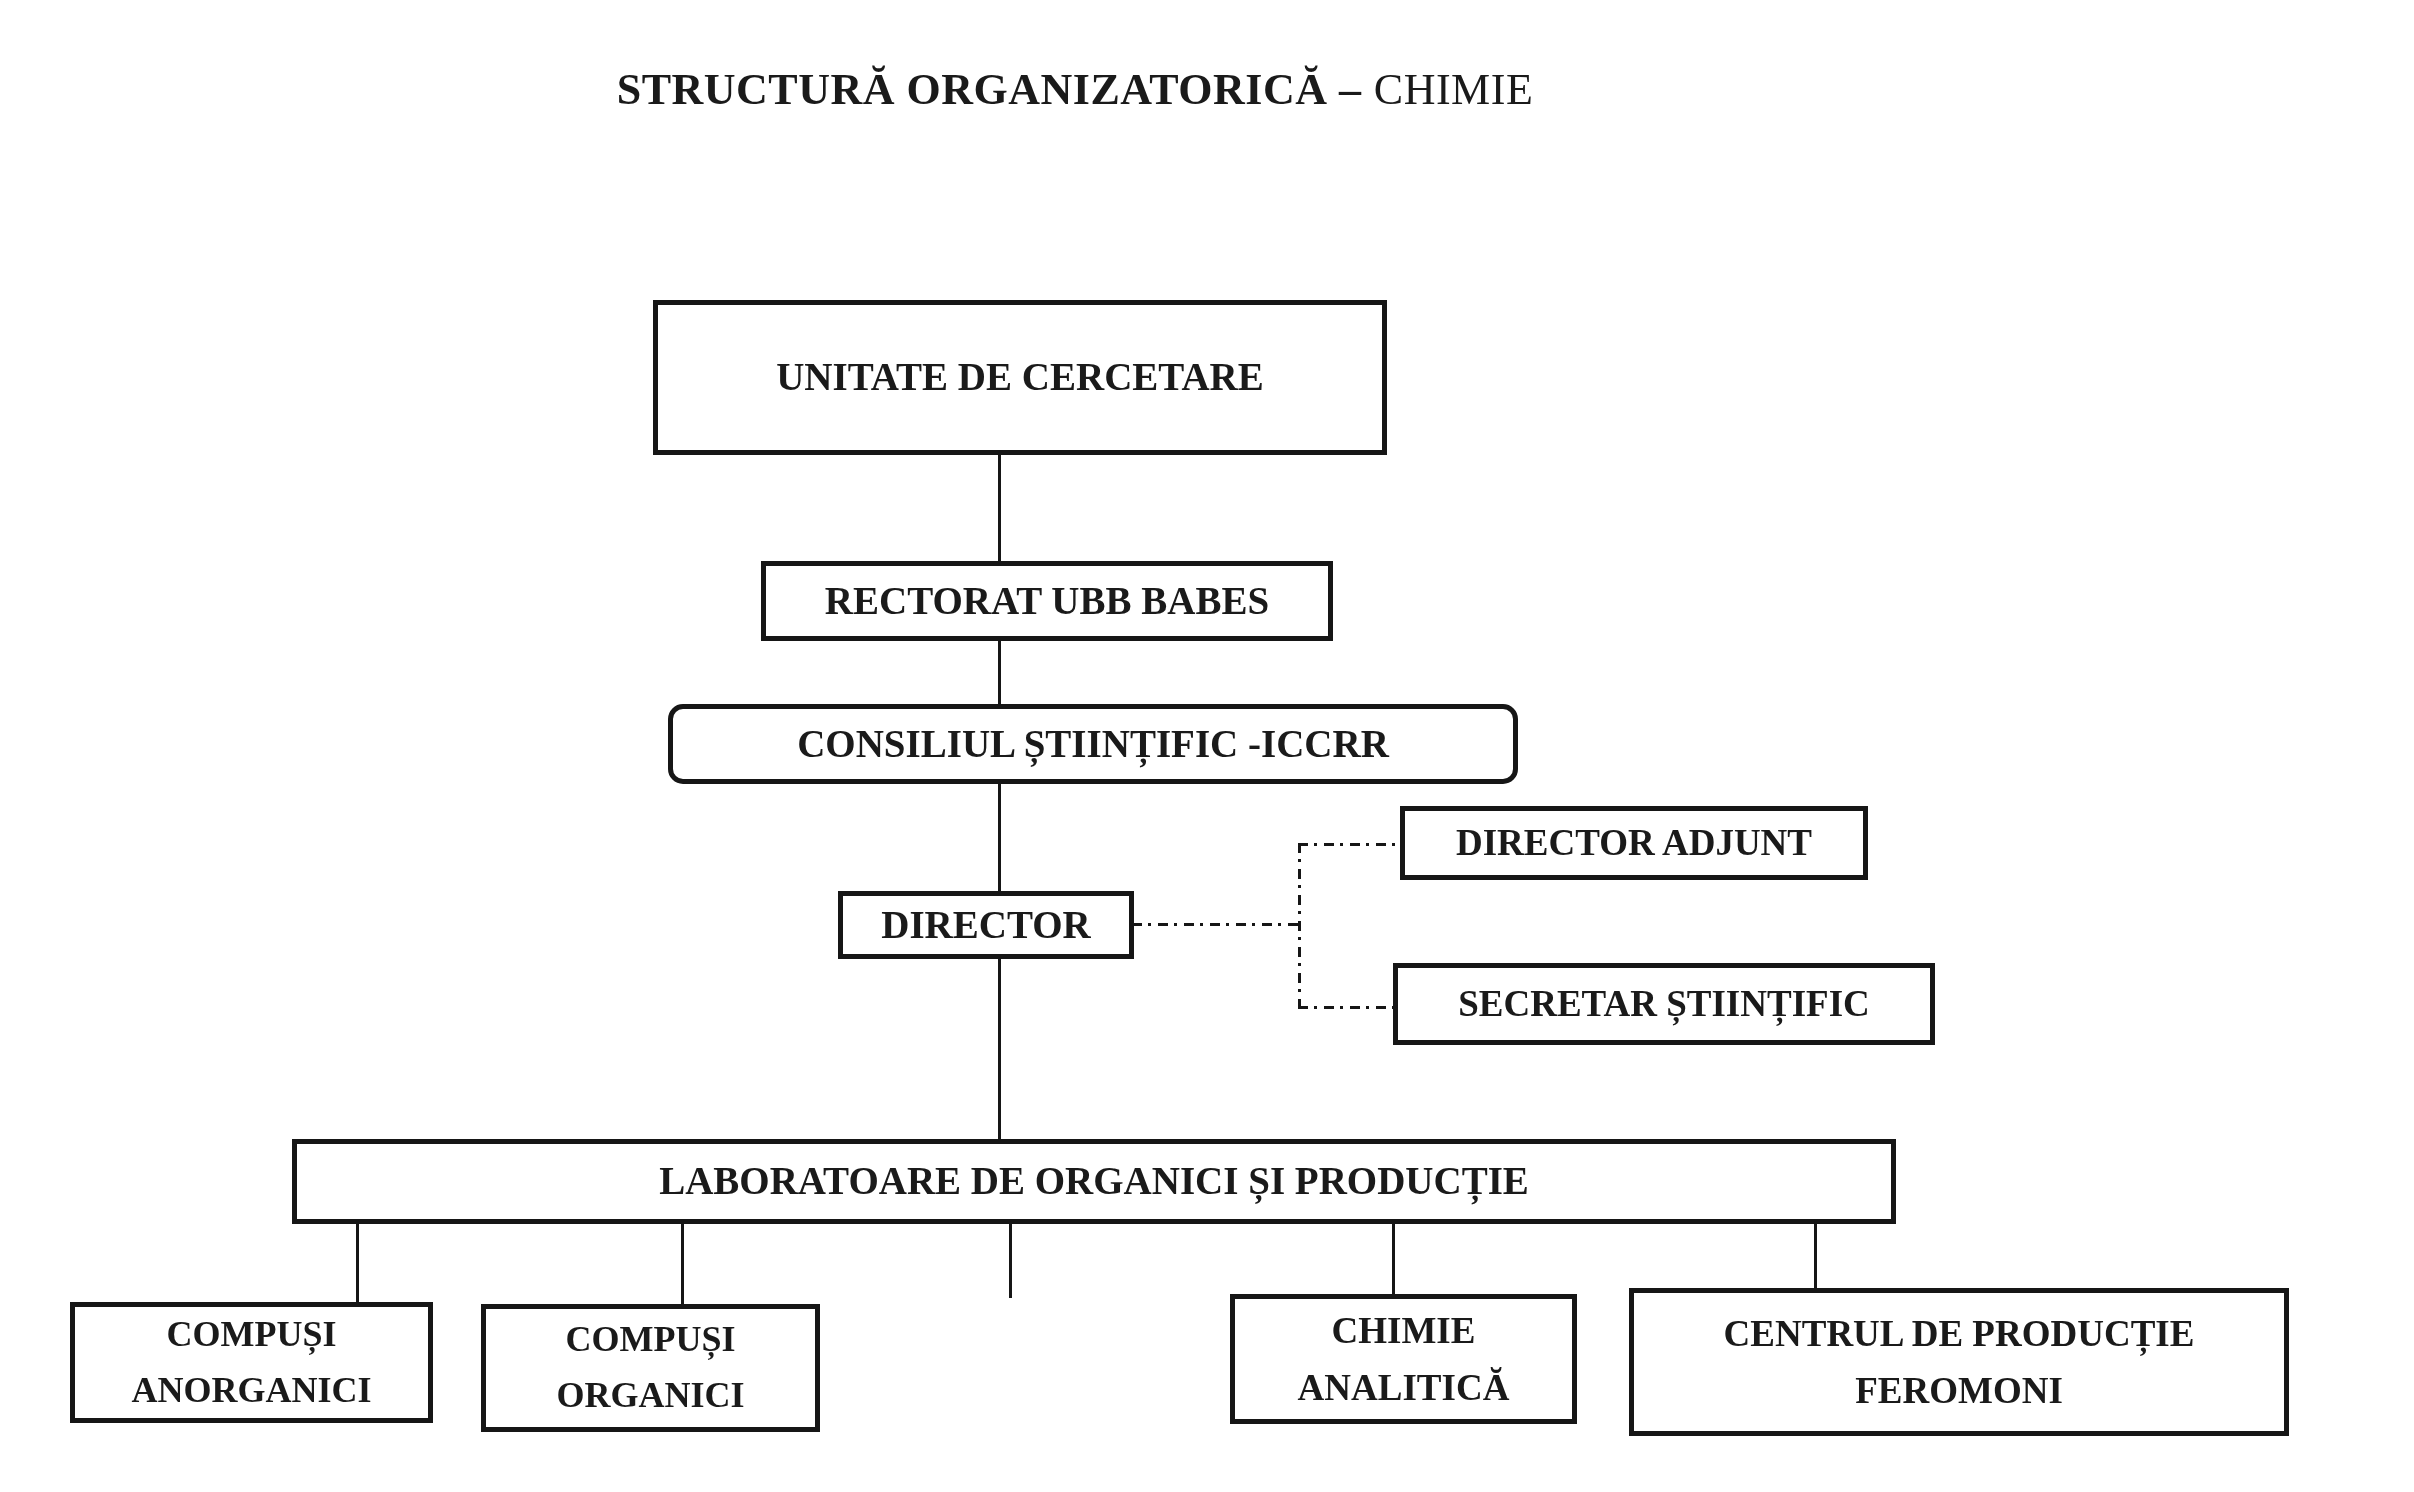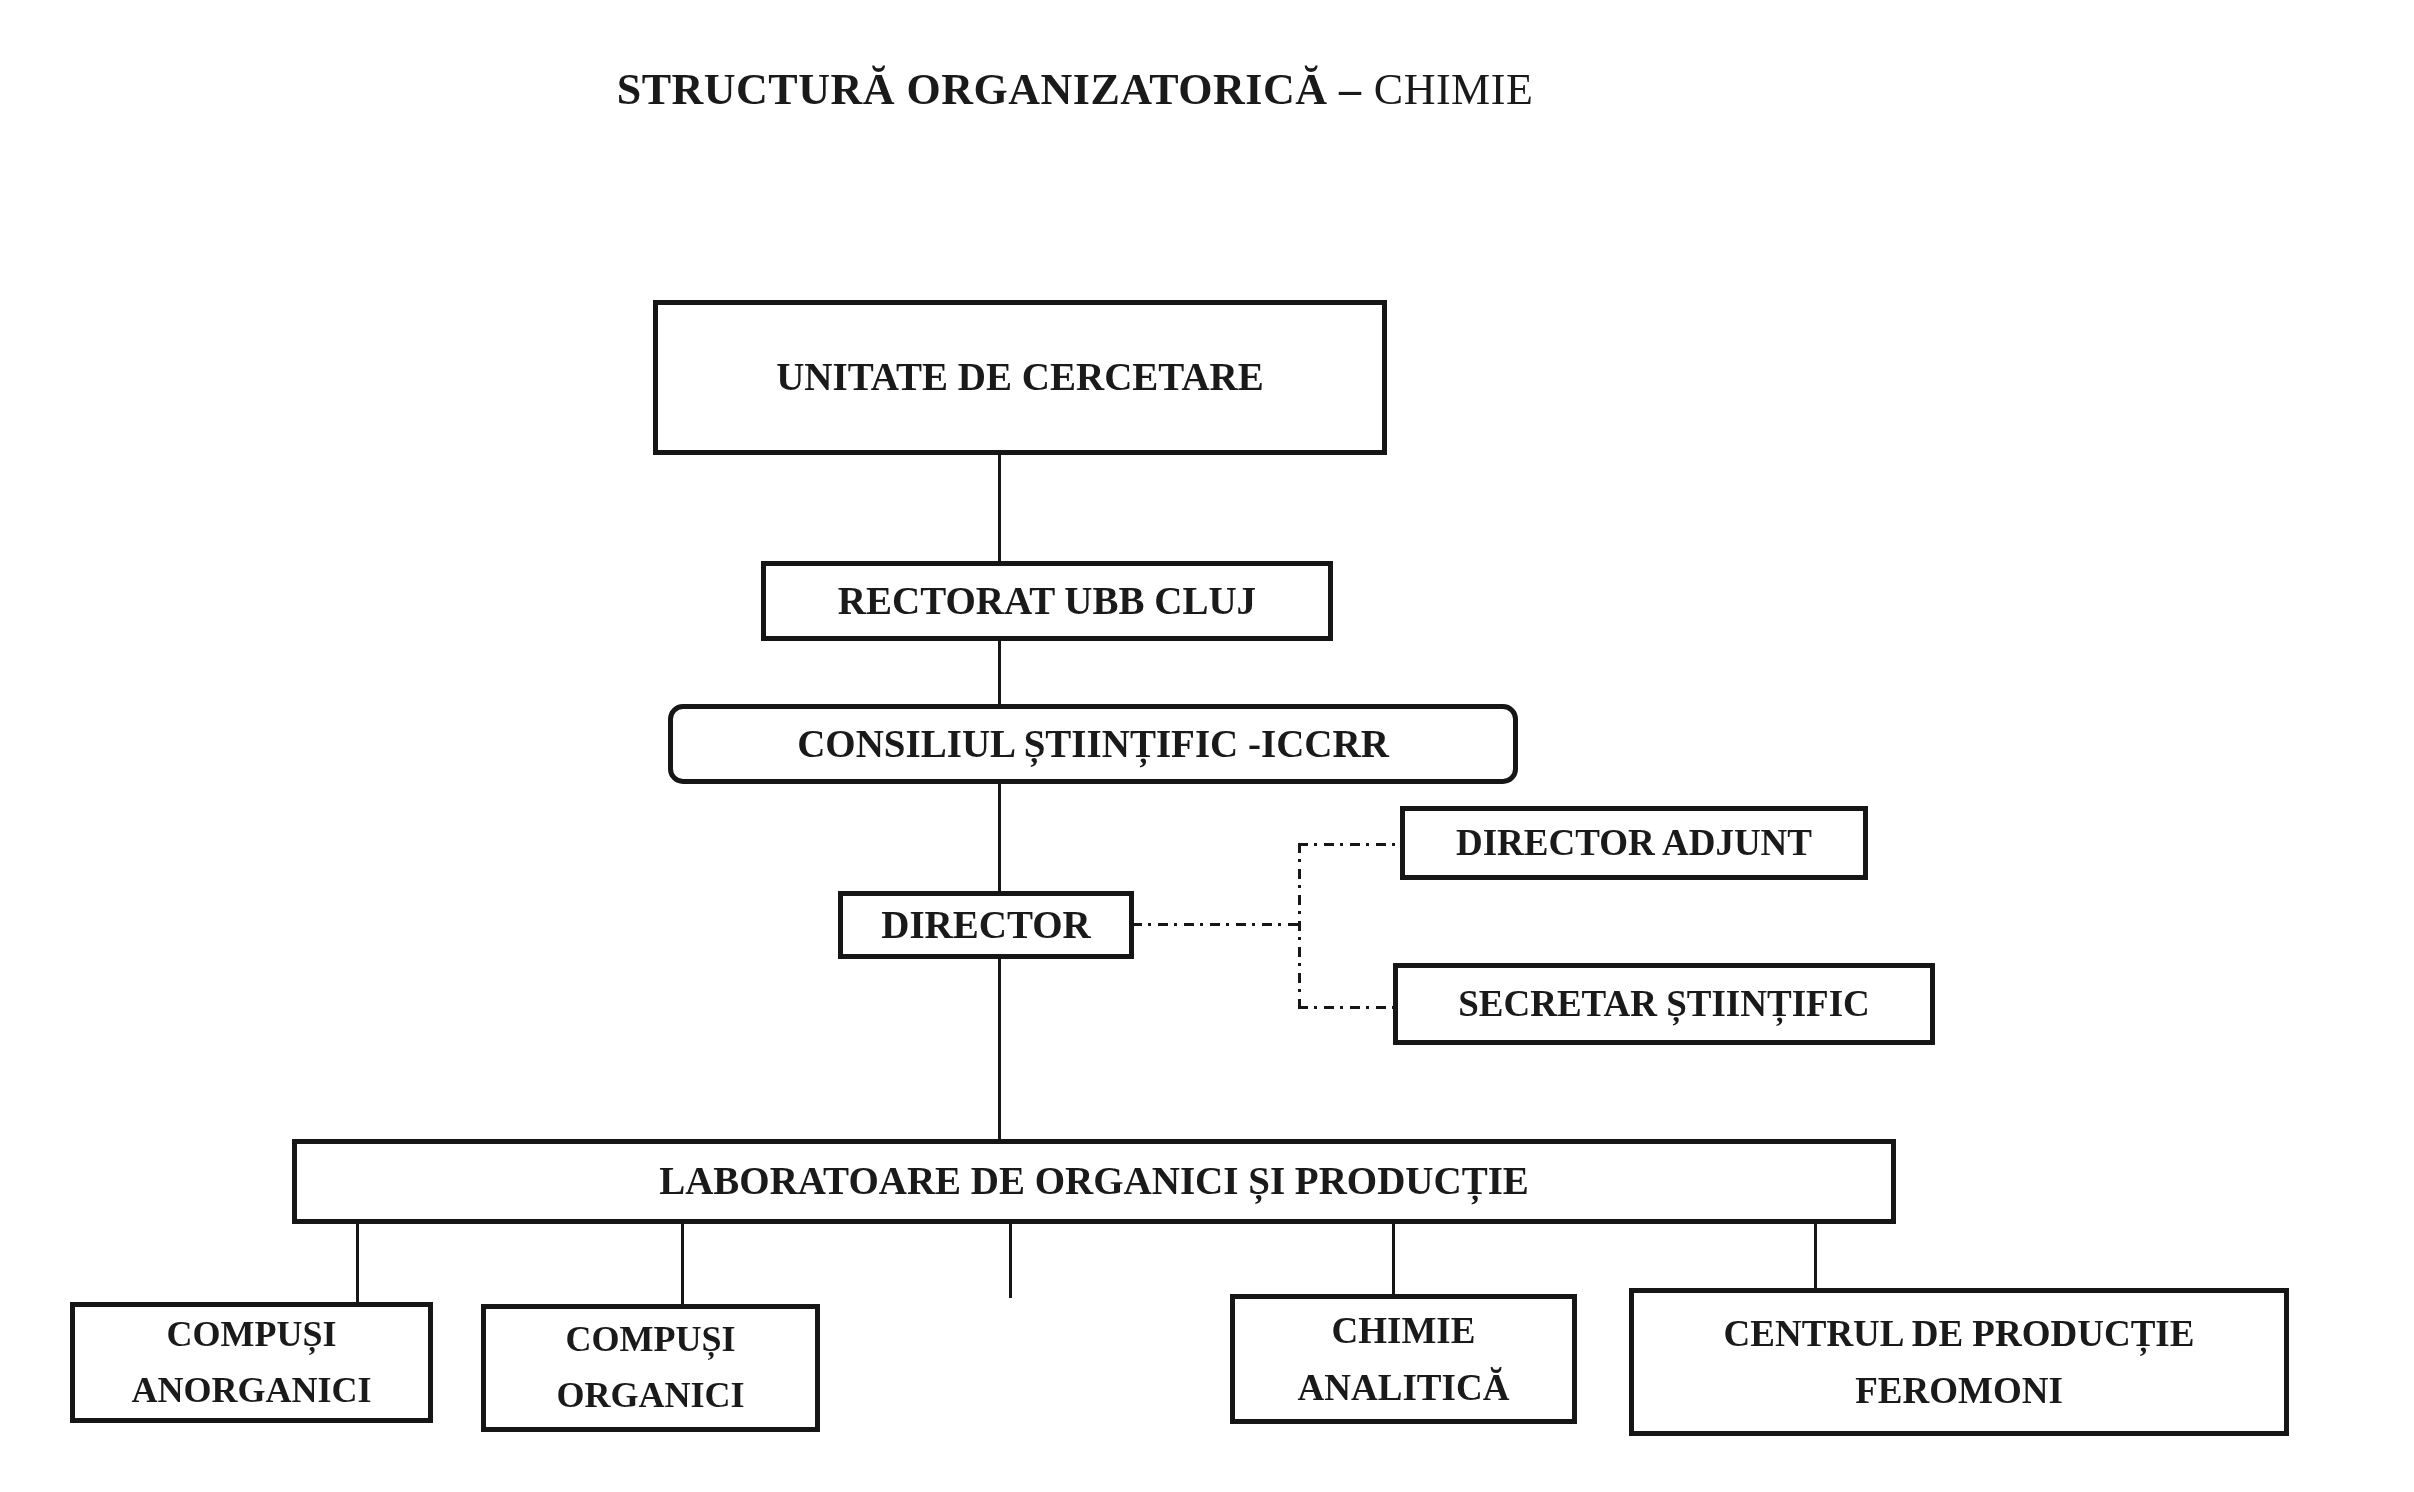--- a/index.html
+++ b/index.html
@@ -51,21 +51,21 @@
   <div class="vline" style="left:681px;top:1222px;height:84px;"></div>
   <div class="vline" style="left:1009px;top:1222px;height:76px;"></div>
   <div class="vline" style="left:1392px;top:1222px;height:74px;"></div>
   <div class="vline" style="left:1814px;top:1222px;height:68px;"></div>
 
   <div class="box" style="left:653px;top:300px;width:734px;height:155px;font-size:39px;justify-content:space-evenly;padding:6px 0;">
     <div>UNITATE DE CERCETARE</div>
   </div>
 
   <div class="box" style="left:761px;top:561px;width:572px;height:80px;font-size:39px;">
-    <div>RECTORAT UBB CLUJ</div>
+    <div>RECTORAT UBB BABES</div>
   </div>
 
   <div class="box" style="left:668px;top:704px;width:850px;height:80px;font-size:39px;border-radius:15px;">
     <div>CONSILIUL ȘTIINȚIFIC -ICCRR</div>
   </div>
 
   <div class="box" style="left:838px;top:891px;width:296px;height:68px;font-size:39px;">
     <div>DIRECTOR</div>
   </div>
 

